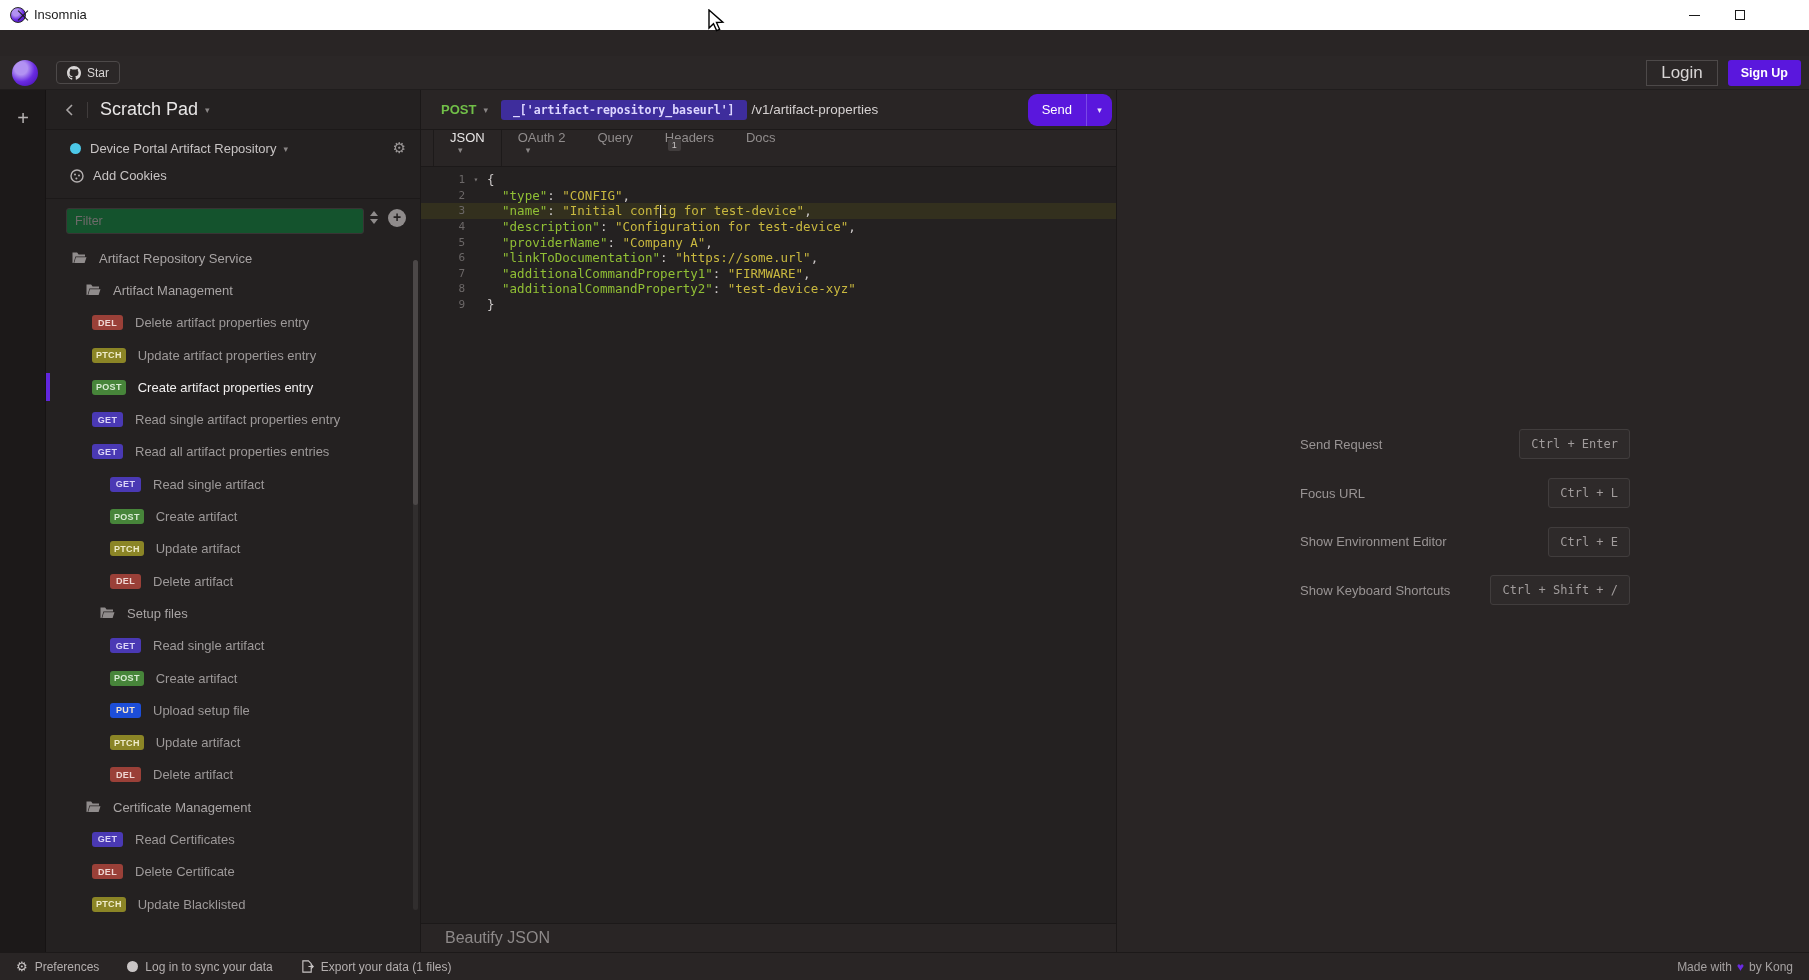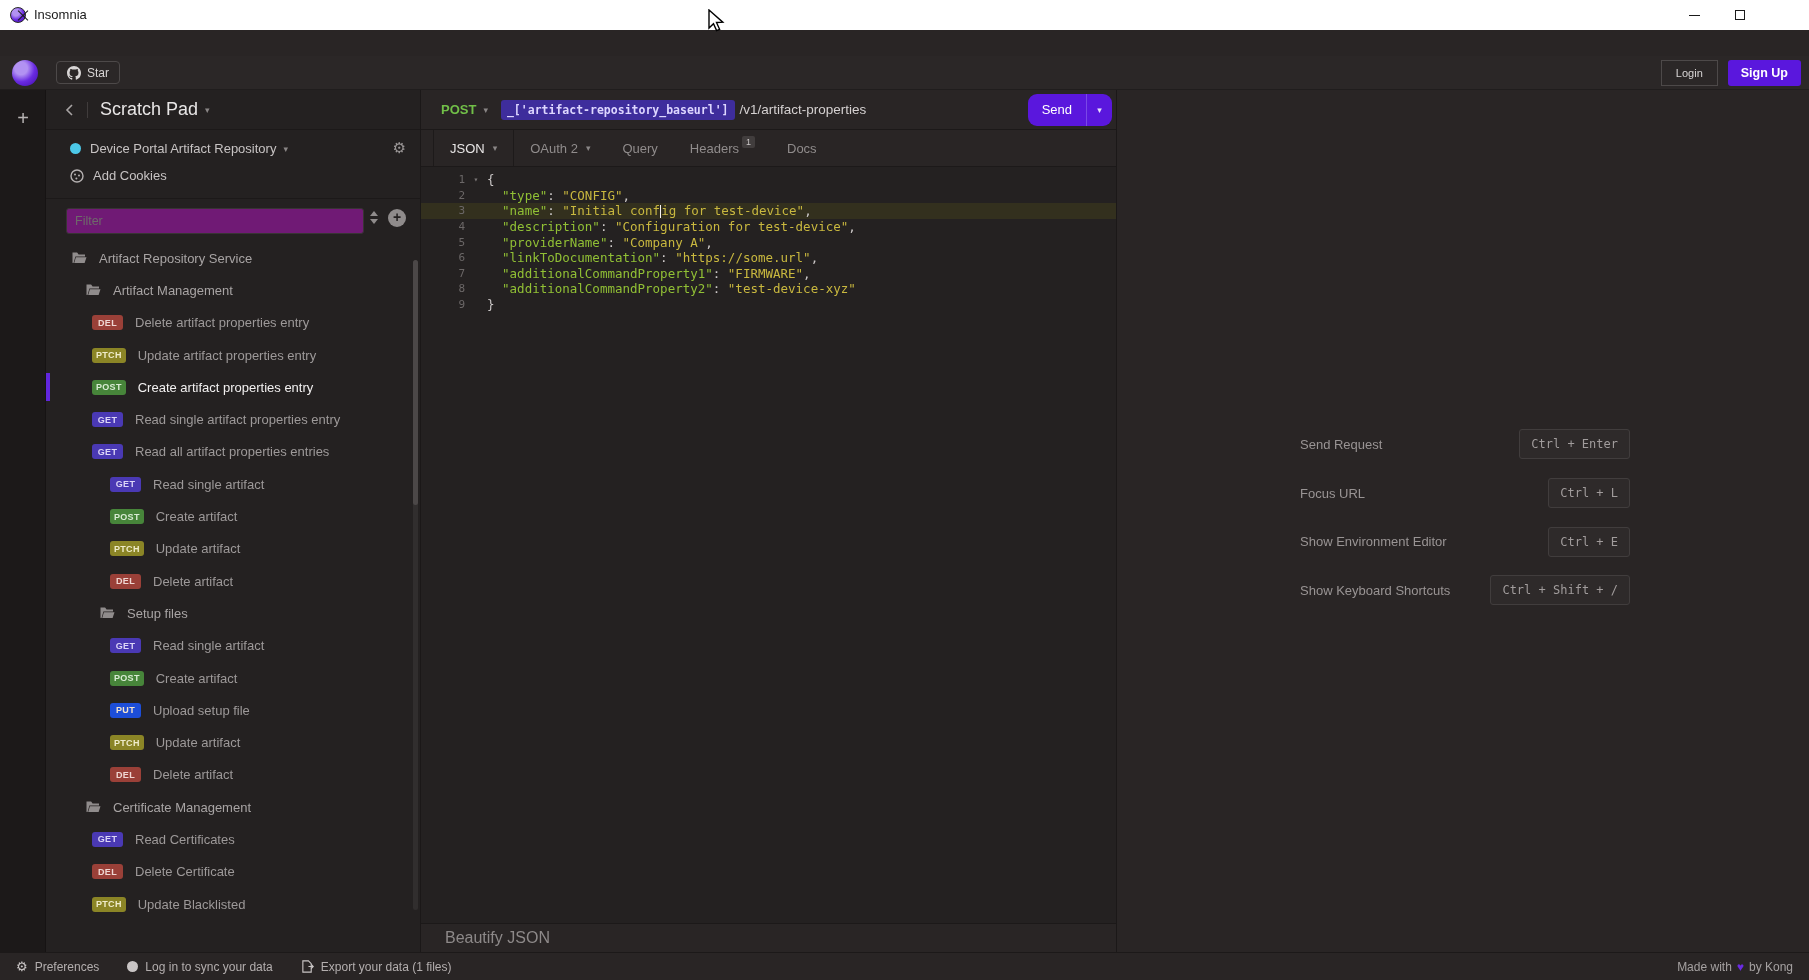--- a/index.html
+++ b/index.html
@@ -25,21 +25,21 @@
 
   
   .appheader { position:absolute; top:56px; left:0; right:0; height:34px; background:#2b2727;
                border-bottom:1px solid #201d1d; display:flex; align-items:center; }
   .ah-logo { width:26px; height:26px; border-radius:50%; margin-left:12px;
              background:radial-gradient(circle at 35% 32%, #b292f2 0 26%, #6a2be2 55%, #3f0aa8 100%); }
   .star-btn { margin-left:18px; height:23px; display:flex; align-items:center; gap:6px;
               border:1px solid #4d4949; border-radius:4px; padding:0 10px; color:#d8d5d5; font-size:12px; }
   .ah-spacer { flex:1; }
   .login-btn { height:26px; padding:0 14px; border:1px solid #4d4949; border-radius:0;
-               color:#d8d5d5; font-size:11px; display:flex; align-items:center; margin-right:10px; }
+               color:#d8d5d5; font-size:17px; display:flex; align-items:center; margin-right:10px; }
   .signup-btn { height:26px; padding:0 13px; background:#5a17dd; border-radius:3px; color:#fff;
                 font-size:12.5px; font-weight:bold; display:flex; align-items:center; margin-right:8px; }
 
   
   .workbench { position:absolute; top:90px; left:0; right:0; bottom:28px; display:flex; }
   .rail { width:46px; background:#1c1919; border-right:1px solid #161313; position:relative; }
   .rail-plus { position:absolute; top:18px; left:13px; width:20px; height:20px; color:#b8b4b4;
                font-size:20px; line-height:20px; text-align:center; }
 
   .sidebar { width:375px; background:#242121; border-right:1px solid #1b1818; position:relative; }
@@ -50,21 +50,21 @@
   .caret { color:#8a8686; font-size:9px; margin-left:7px; }
   .sb-env { height:27px; margin-top:5px; display:flex; align-items:center; position:relative; }
   .env-dot { width:11px; height:11px; border-radius:50%; background:#4cc8e8; margin-left:24px; }
   .sb-env-label { color:#c7c3c3; font-size:13px; margin-left:9px; }
   .gear { position:absolute; right:14px; top:5px; color:#9a9696; font-size:15px; line-height:15px; }
   .sb-cookies { height:27px; display:flex; align-items:center; }
   .sb-cookies svg { margin-left:24px; }
   .sb-cookies-label { color:#c7c3c3; font-size:13px; margin-left:9px; }
   .sb-filterwrap { height:44px; border-top:1px solid #1c1919; margin-top:9px;
                    display:flex; align-items:center; position:relative; }
-  .filter-input { margin-left:20px; width:298px; height:26px; background:#701a75; border:1px solid #383434;
+  .filter-input { margin-left:20px; width:298px; height:26px; background:#14532d; border:1px solid #383434;
                   border-radius:3px; color:#c7c3c3; font-size:12.5px; padding:0 8px; outline:none;
                   font-family:"Liberation Sans", sans-serif; }
   .filter-input::placeholder { color:#6e6a6a; }
   .sort-ic { position:absolute; right:42px; top:12px; display:flex; flex-direction:column; align-items:center; }
   .sort-ic b { display:block; width:0; height:0; border-left:4px solid transparent; border-right:4px solid transparent; }
   .sort-ic b.up { border-bottom:5px solid #8f8b8b; margin-bottom:3px; }
   .sort-ic b.dn { border-top:5px solid #8f8b8b; }
   .plus-circ { position:absolute; right:14px; top:10px; width:18px; height:18px; border-radius:50%;
                background:#8f8b8b; color:#242121; font-size:14px; font-weight:bold; line-height:17px; text-align:center; }
 
@@ -79,30 +79,30 @@
   .sb-track { position:absolute; right:2px; top:170px; width:5px; height:650px; background:#312e2e; border-radius:3px; }
   .sb-thumb { position:absolute; top:0; left:0; width:5px; height:245px; background:#4c4848; border-radius:3px; }
 
   
   .main { width:696px; position:relative; background:#242121; border-right:1px solid #1b1818; }
   .urlbar { position:absolute; top:0; left:0; right:0; height:40px; background:#292525;
             border-bottom:1px solid #1c1919; display:flex; align-items:center; }
   .method { color:#71bf48; font-size:13px; font-weight:bold; margin-left:20px; }
   .url-text { display:flex; align-items:center; margin-left:13px; flex:1; overflow:hidden; white-space:nowrap; }
   .tag-pill { background:#3e2d9c; color:#ddd6ff; font-family:"DejaVu Sans Mono", monospace;
-              font-size:11.5px; font-weight:bold; padding:3px 6px; border-radius:3px; }
+              font-size:11.5px; font-weight:bold; padding:3px 12px; border-radius:3px; }
   .url-path { color:#d5d1d1; font-size:13.5px; margin-left:5px; }
   .send-btn { display:flex; margin-right:4px; border-radius:9px; overflow:hidden; }
   .send-main { background:#5a17dd; color:#fff; font-size:13px; padding:0 14px; height:32px;
                display:flex; align-items:center; }
   .send-caret { background:#5a17dd; border-left:1px solid #7a48e6; width:26px; height:32px;
                 display:flex; align-items:center; justify-content:center; color:#e8e2fa; font-size:9px; }
   .tabsrow { position:absolute; top:40px; left:0; right:0; height:37px; background:#292525;
              border-bottom:1px solid #1c1919; display:flex; padding-left:12px; }
-  .tab { display:flex; align-items:center; padding:0 16px; font-size:13px; color:#908c8c; position:relative; }
+  .tab { display:flex; align-items:flex-start; padding:0 16px; font-size:13px; color:#908c8c; position:relative;flex-direction:column; }
   .tab.active { color:#e8e6e6; border-left:1px solid #1d1a1a; border-right:1px solid #1d1a1a; }
   .tab .caret { margin-left:8px; }
   .tab-badge { background:#413d3d; color:#c9c5c5; font-size:9px; padding:1px 4px; border-radius:2px;
                margin-left:3px; position:relative; top:-6px; }
 
   .editor { position:absolute; top:77px; left:0; right:0; bottom:29px; background:#242121;
             font-family:"DejaVu Sans Mono", monospace; font-size:12.5px; padding-top:5px; }
   .line { height:15.6px; display:flex; align-items:center; white-space:pre; }
   .line.active { background:#33301e; }
   .ln { width:44px; text-align:right; color:#6b6767; font-size:11px; flex:none; }

